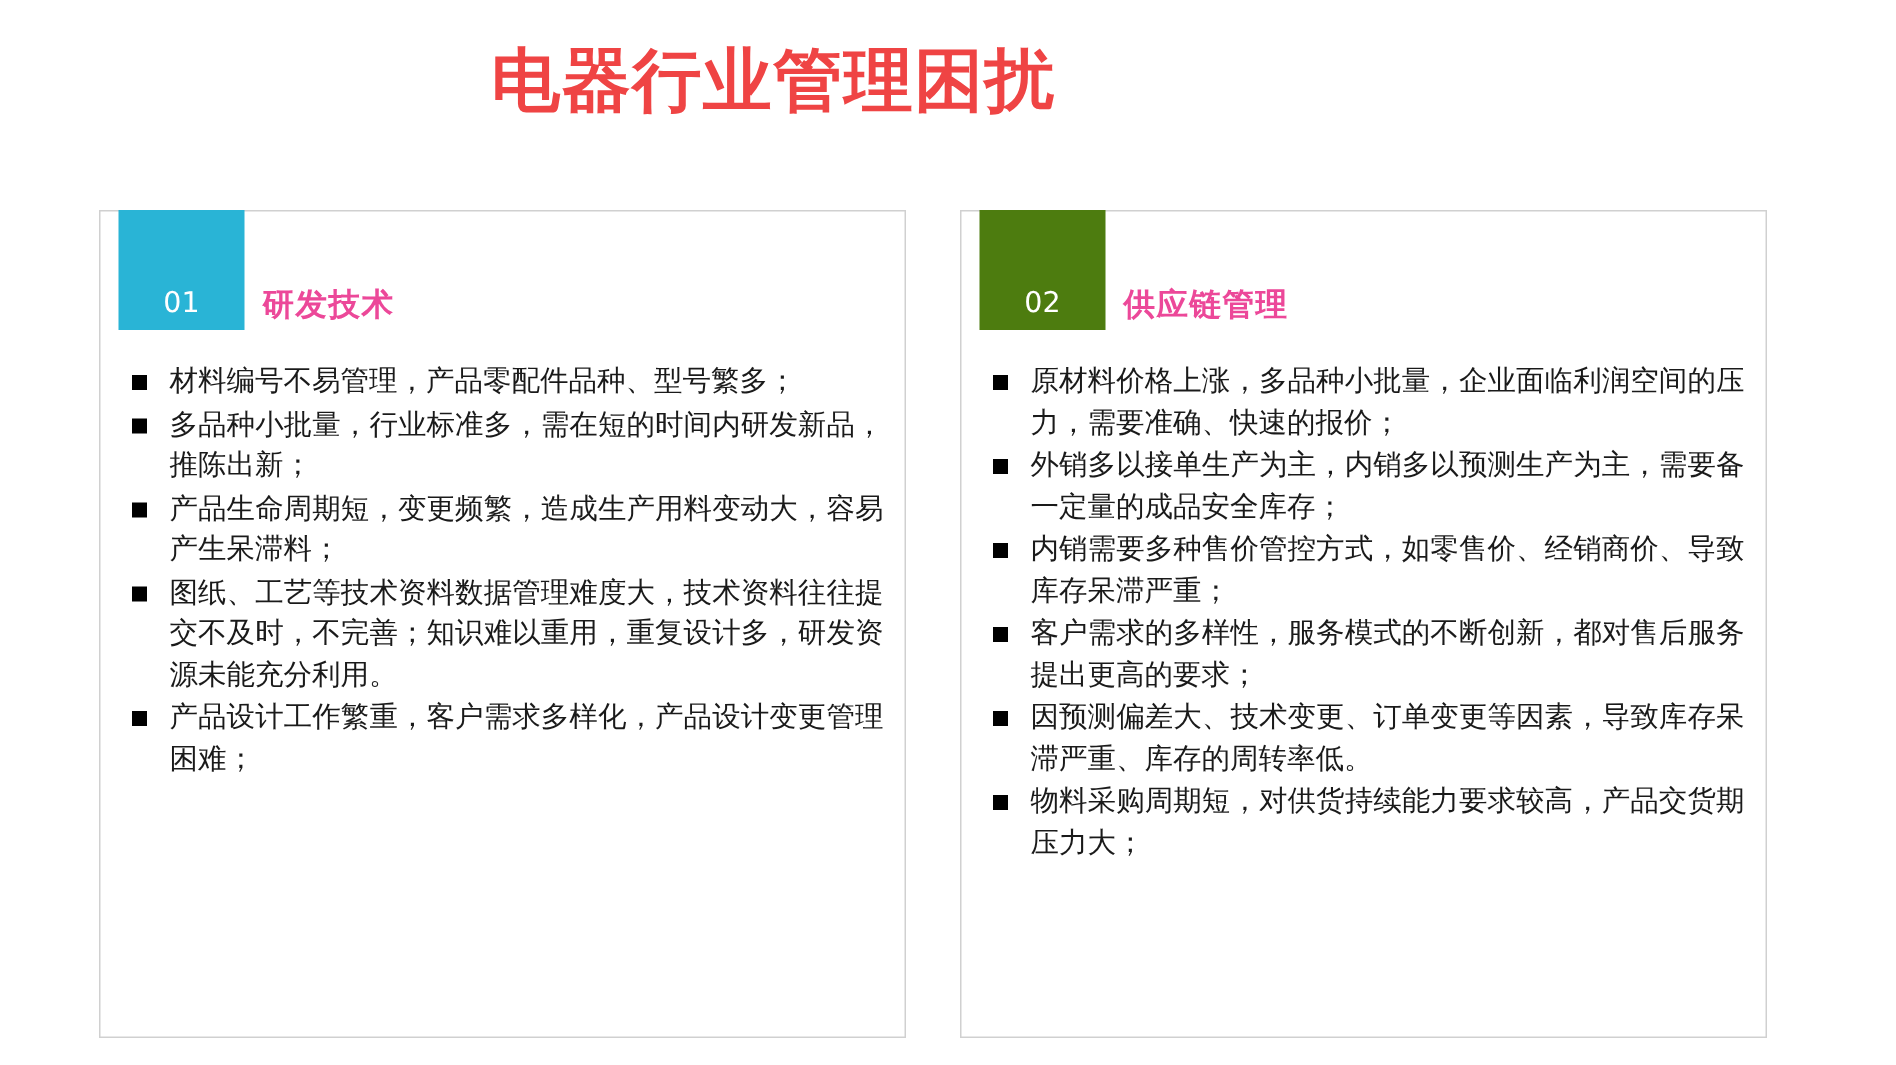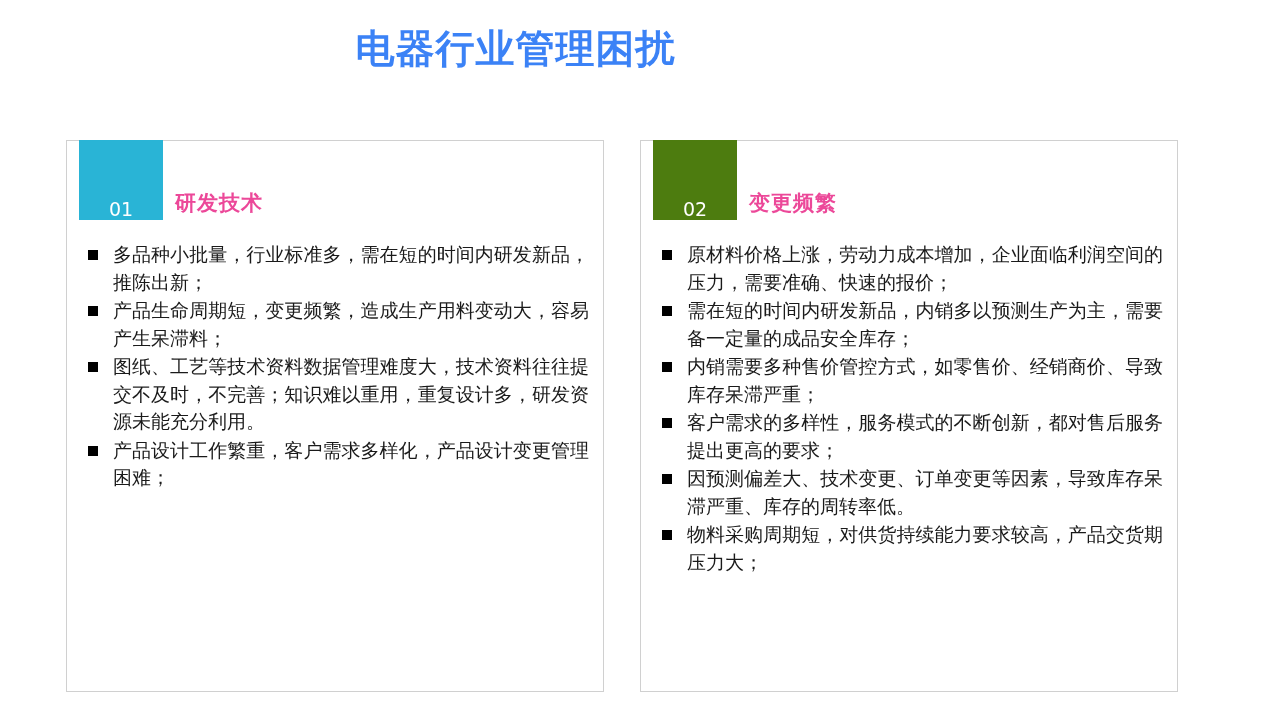--- a/index.html
+++ b/index.html
@@ -18,23 +18,23 @@
     position: relative;
     width: 1264px;
     height: 710px;
   }
   .slide-title {
     position: absolute;
     top: 26px;
     left: 0;
     width: 1031px;
     text-align: center;
-    font-size: 39px;
+    font-size: 46px;
     font-weight: bold;
-    color: #3b82f6;
+    color: #ef4444;
     letter-spacing: 1px;
     line-height: 1.2;
   }
   .cards {
     position: absolute;
     top: 140px;
     left: 0;
     width: 1264px;
     height: 560px;
   }
@@ -52,21 +52,21 @@
 
   .badge {
     position: absolute;
     top: -1px;
     left: 12px;
     width: 84px;
     height: 80px;
     color: #ffffff;
     font-size: 19px;
     display: flex;
-    align-items: flex-end;
+    align-items: center;
     justify-content: center;
     padding-top: 44px;
     box-sizing: border-box;
   }
   .badge-teal { background: #29b4d6; }
   .badge-blue { background: #4d7c0f; }
 
   .card-heading {
     position: absolute;
     left: 108px;
@@ -118,20 +118,24 @@
   <div class="cards">
 
     <div class="card card-left">
       <div class="badge badge-teal">
         <span>01</span>
       </div>
       <div class="card-heading">研发技术</div>
       <ul class="bullets">
         <li class="bullet">
           <span class="marker"></span>
+          <span class="btext">材料编号不易管理，产品零配件品种、型号繁多；</span>
+        </li>
+        <li class="bullet">
+          <span class="marker"></span>
           <span class="btext">多品种小批量，行业标准多，需在短的时间内研发新品，推陈出新；</span>
         </li>
         <li class="bullet">
           <span class="marker"></span>
           <span class="btext">产品生命周期短，变更频繁，造成生产用料变动大，容易产生呆滞料；</span>
         </li>
         <li class="bullet">
           <span class="marker"></span>
           <span class="btext">图纸、工艺等技术资料数据管理难度大，技术资料往往提交不及时，不完善；知识难以重用，重复设计多，研发资源未能充分利用。</span>
         </li>
@@ -139,29 +143,29 @@
           <span class="marker"></span>
           <span class="btext">产品设计工作繁重，客户需求多样化，产品设计变更管理困难；</span>
         </li>
       </ul>
     </div>
 
     <div class="card card-right">
       <div class="badge badge-blue">
         <span>02</span>
       </div>
-      <div class="card-heading">变更频繁</div>
+      <div class="card-heading">供应链管理</div>
       <ul class="bullets">
         <li class="bullet">
           <span class="marker"></span>
-          <span class="btext">原材料价格上涨，劳动力成本增加，企业面临利润空间的压力，需要准确、快速的报价；</span>
+          <span class="btext">原材料价格上涨，多品种小批量，企业面临利润空间的压力，需要准确、快速的报价；</span>
         </li>
         <li class="bullet">
           <span class="marker"></span>
-          <span class="btext">需在短的时间内研发新品，内销多以预测生产为主，需要备一定量的成品安全库存；</span>
+          <span class="btext">外销多以接单生产为主，内销多以预测生产为主，需要备一定量的成品安全库存；</span>
         </li>
         <li class="bullet">
           <span class="marker"></span>
           <span class="btext">内销需要多种售价管控方式，如零售价、经销商价、导致库存呆滞严重；</span>
         </li>
         <li class="bullet">
           <span class="marker"></span>
           <span class="btext">客户需求的多样性，服务模式的不断创新，都对售后服务提出更高的要求；</span>
         </li>
         <li class="bullet">

